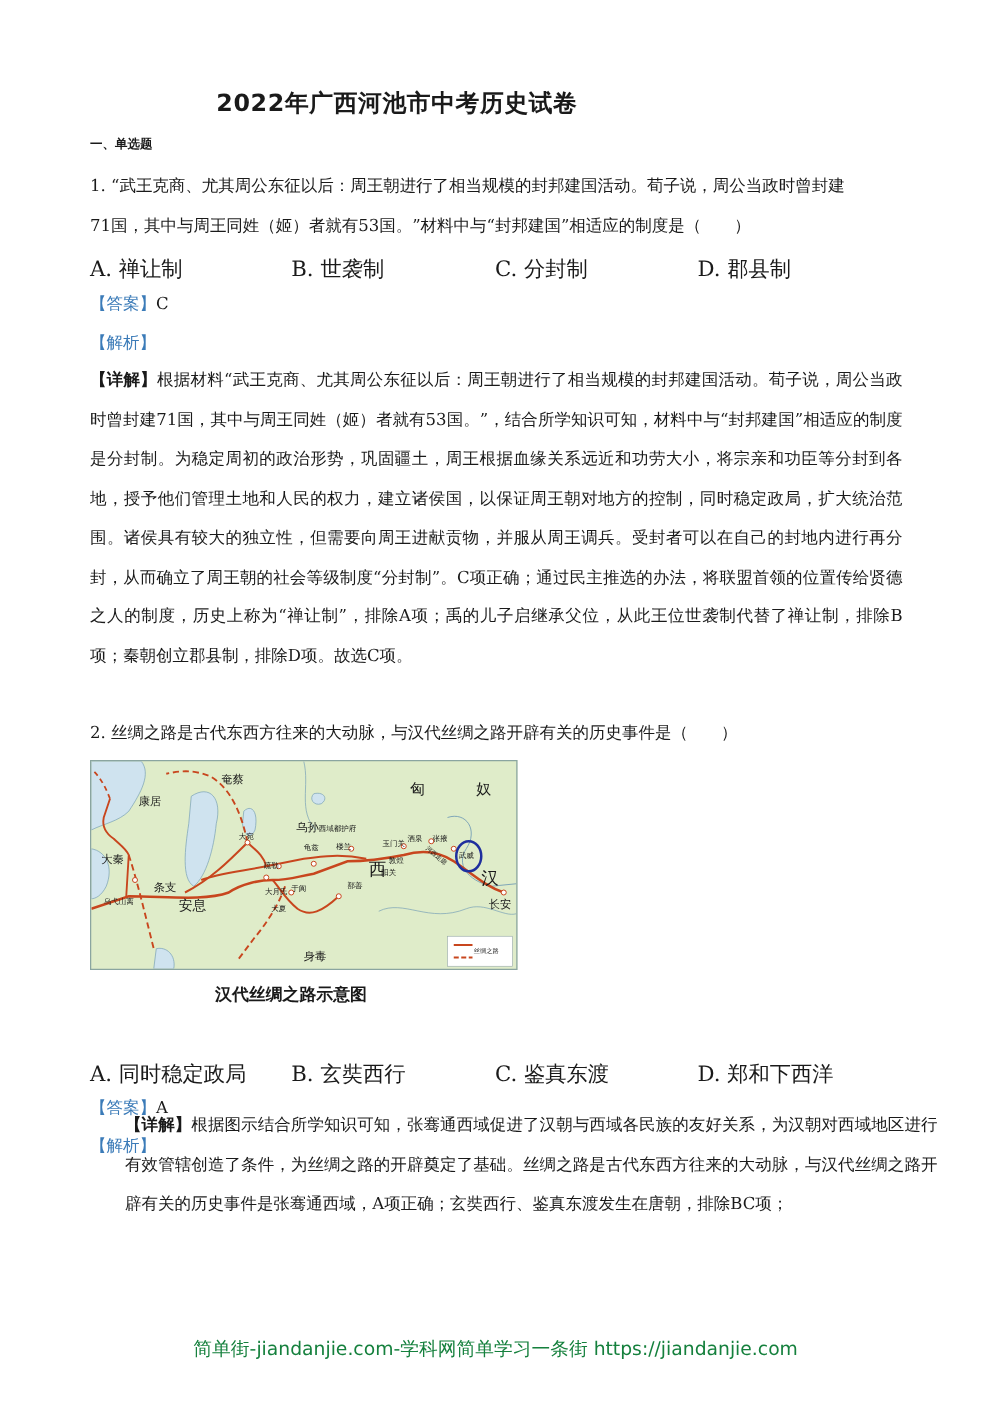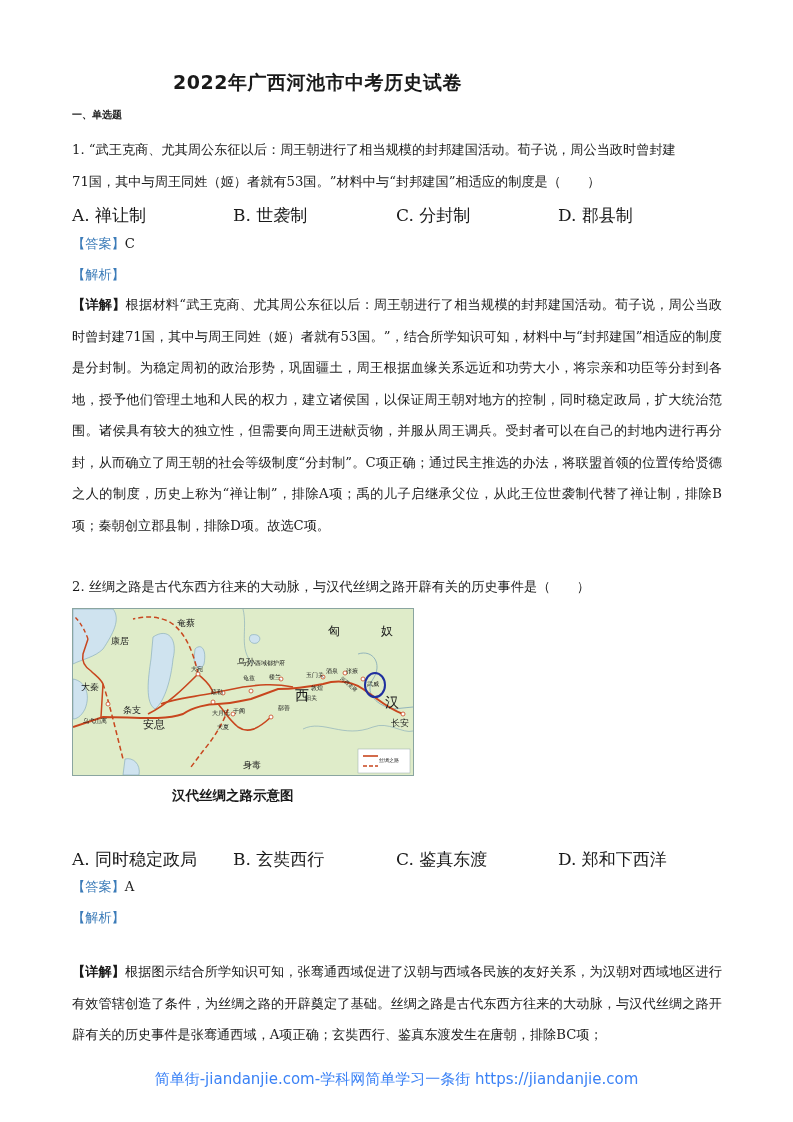--- a/index.html
+++ b/index.html
@@ -34,21 +34,21 @@
     }
     .map svg { position: absolute; left: 0; top: 0; }
     .map-caption {
       position: absolute; left: 172px; top: 787px;
       font-family: Liberation Serif, serif;
       font-weight: bold; font-size: 13.5px;
     }
     .footer {
       position: absolute; top: 1070px; left: 0; width: 793px; text-align: center;
       font-family: "DejaVu Sans", "Liberation Sans", sans-serif;
-      font-size: 15px; color: #3b82f6;
+      font-size: 15px; color: #15803d;
     }
   </style>
 </head>
 <body>
 
 <div class="title">2022年广西河池市中考历史试卷</div>
 <div class="section">一、单选题</div>
 
 <div class="line" style="top:141px;">1. “武王克商、尤其周公东征以后：周王朝进行了相当规模的封邦建国活动。荀子说，周公当政时曾封建</div>
 <div class="line" style="top:173px;">71国，其中与周王同姓（姬）者就有53国。”材料中与“封邦建国”相适应的制度是（　　）</div>
@@ -179,17 +179,17 @@
   <span>D.</span>
   <span>郑和下西洋</span>
 </div>
 
 <div class="line" style="top:878px;">
   <span class="bracket-label">【答案】</span><span>A</span>
 </div>
 <div class="line" style="top:909px;">
   <span class="bracket-label">【解析】</span>
 </div>
-<div class="para" style="top:956px;">
+<div class="para" style="top:885px;margin-left:28px;">
   <span class="bold-bracket">【详解】</span><span>根据图示结合所学知识可知，张骞通西域促进了汉朝与西域各民族的友好关系，为汉朝对西域地区进行有效管辖创造了条件，为丝绸之路的开辟奠定了基础。丝绸之路是古代东西方往来的大动脉，与汉代丝绸之路开辟有关的历史事件是张骞通西域，A项正确；玄奘西行、鉴真东渡发生在唐朝，排除BC项；</span>
 </div>
 
 <div class="footer">简单街-jiandanjie.com-学科网简单学习一条街 https://jiandanjie.com</div>
 
 </body></html>

